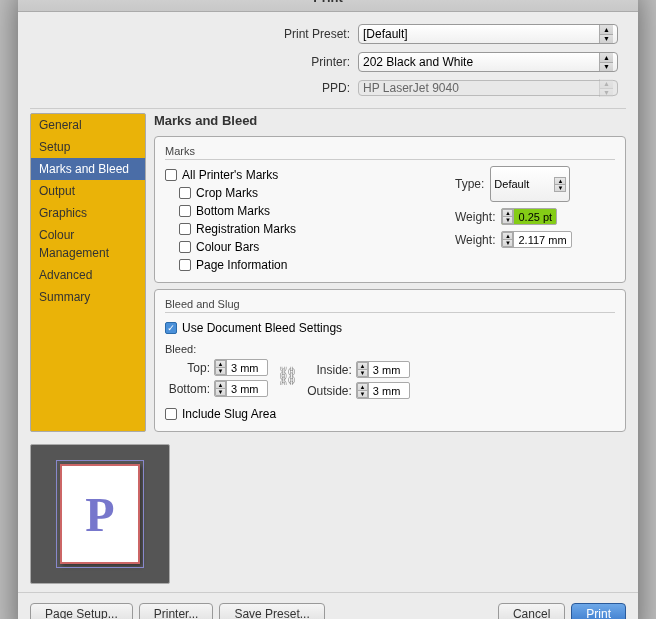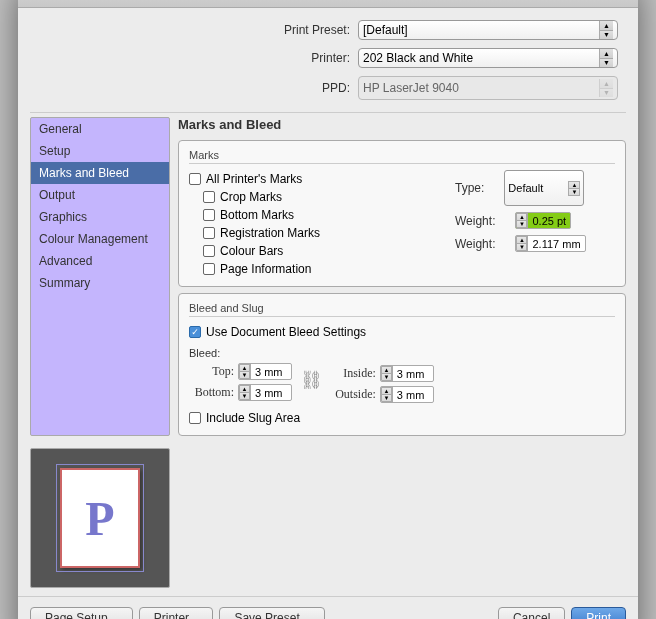--- a/index.html
+++ b/index.html
@@ -72,35 +72,35 @@
       background: linear-gradient(to bottom, #e0e0e0, #d0d0d0);
       display: flex;
       align-items: center;
       justify-content: center;
       font-size: 7px;
       cursor: pointer;
     }
     .stepper-arrow:first-child { border-bottom: 1px solid #aaa; }
     .ppd-select {
       width: 260px;
-      height: 24px;
+      height: 16px;
       background: #e8e8e8;
       border: 1px solid #bbb;
       border-radius: 4px;
       padding: 0 4px;
       font-size: 12px;
       display: flex;
       align-items: center;
       justify-content: space-between;
       color: #666;
     }
     .sidebar {
-      width: 140px;
+      width: 116px;
       border: 1px solid #aaa;
-      background: #c4b5fd;
+      background: #eab308;
       border-radius: 2px;
       flex-shrink: 0;
     }
     .sidebar-item {
       padding: 2px 8px;
       cursor: pointer;
       color: #333;
       font-size: 12px;
       line-height: 18px;
     }
@@ -153,21 +153,21 @@
       align-items: center;
       justify-content: center;
       cursor: pointer;
       flex-shrink: 0;
     }
     .checkbox.checked-blue { background: #4a90d9; border-color: #2a6aaa; }
     .checkbox.checked-blue::after { content: '✓'; font-size: 9px; color: #fff; }
     .inline-field {
       display: flex;
       align-items: center;
-      gap: 20px;
+      gap: 6px;
     }
     .inline-label { color: #333; }
     .small-select {
       height: 36px;
       background: linear-gradient(to bottom, #fff, #f0f0f0);
       border: 1px solid #999;
       border-radius: 3px;
       padding: 0 3px;
       font-size: 11px;
       display: flex;
@@ -184,21 +184,21 @@
       font-size: 6px;
       cursor: pointer;
       border: 1px solid #aaa;
     }
     .small-stepper-arrow:first-child { border-bottom: none; }
     .bleed-row {
       display: flex;
       align-items: center;
       gap: 4px;
     }
-    .bleed-label { color: #333; min-width: 45px; text-align: right; font-family: Liberation Serif, serif; }
+    .bleed-label { color: #333; min-width: 45px; text-align: right; }
     .preview-box {
       width: 140px;
       height: 140px;
       background: #555;
       border: 1px solid #aaa;
       border-radius: 2px;
       display: flex;
       align-items: center;
       justify-content: center;
       flex-shrink: 0;

